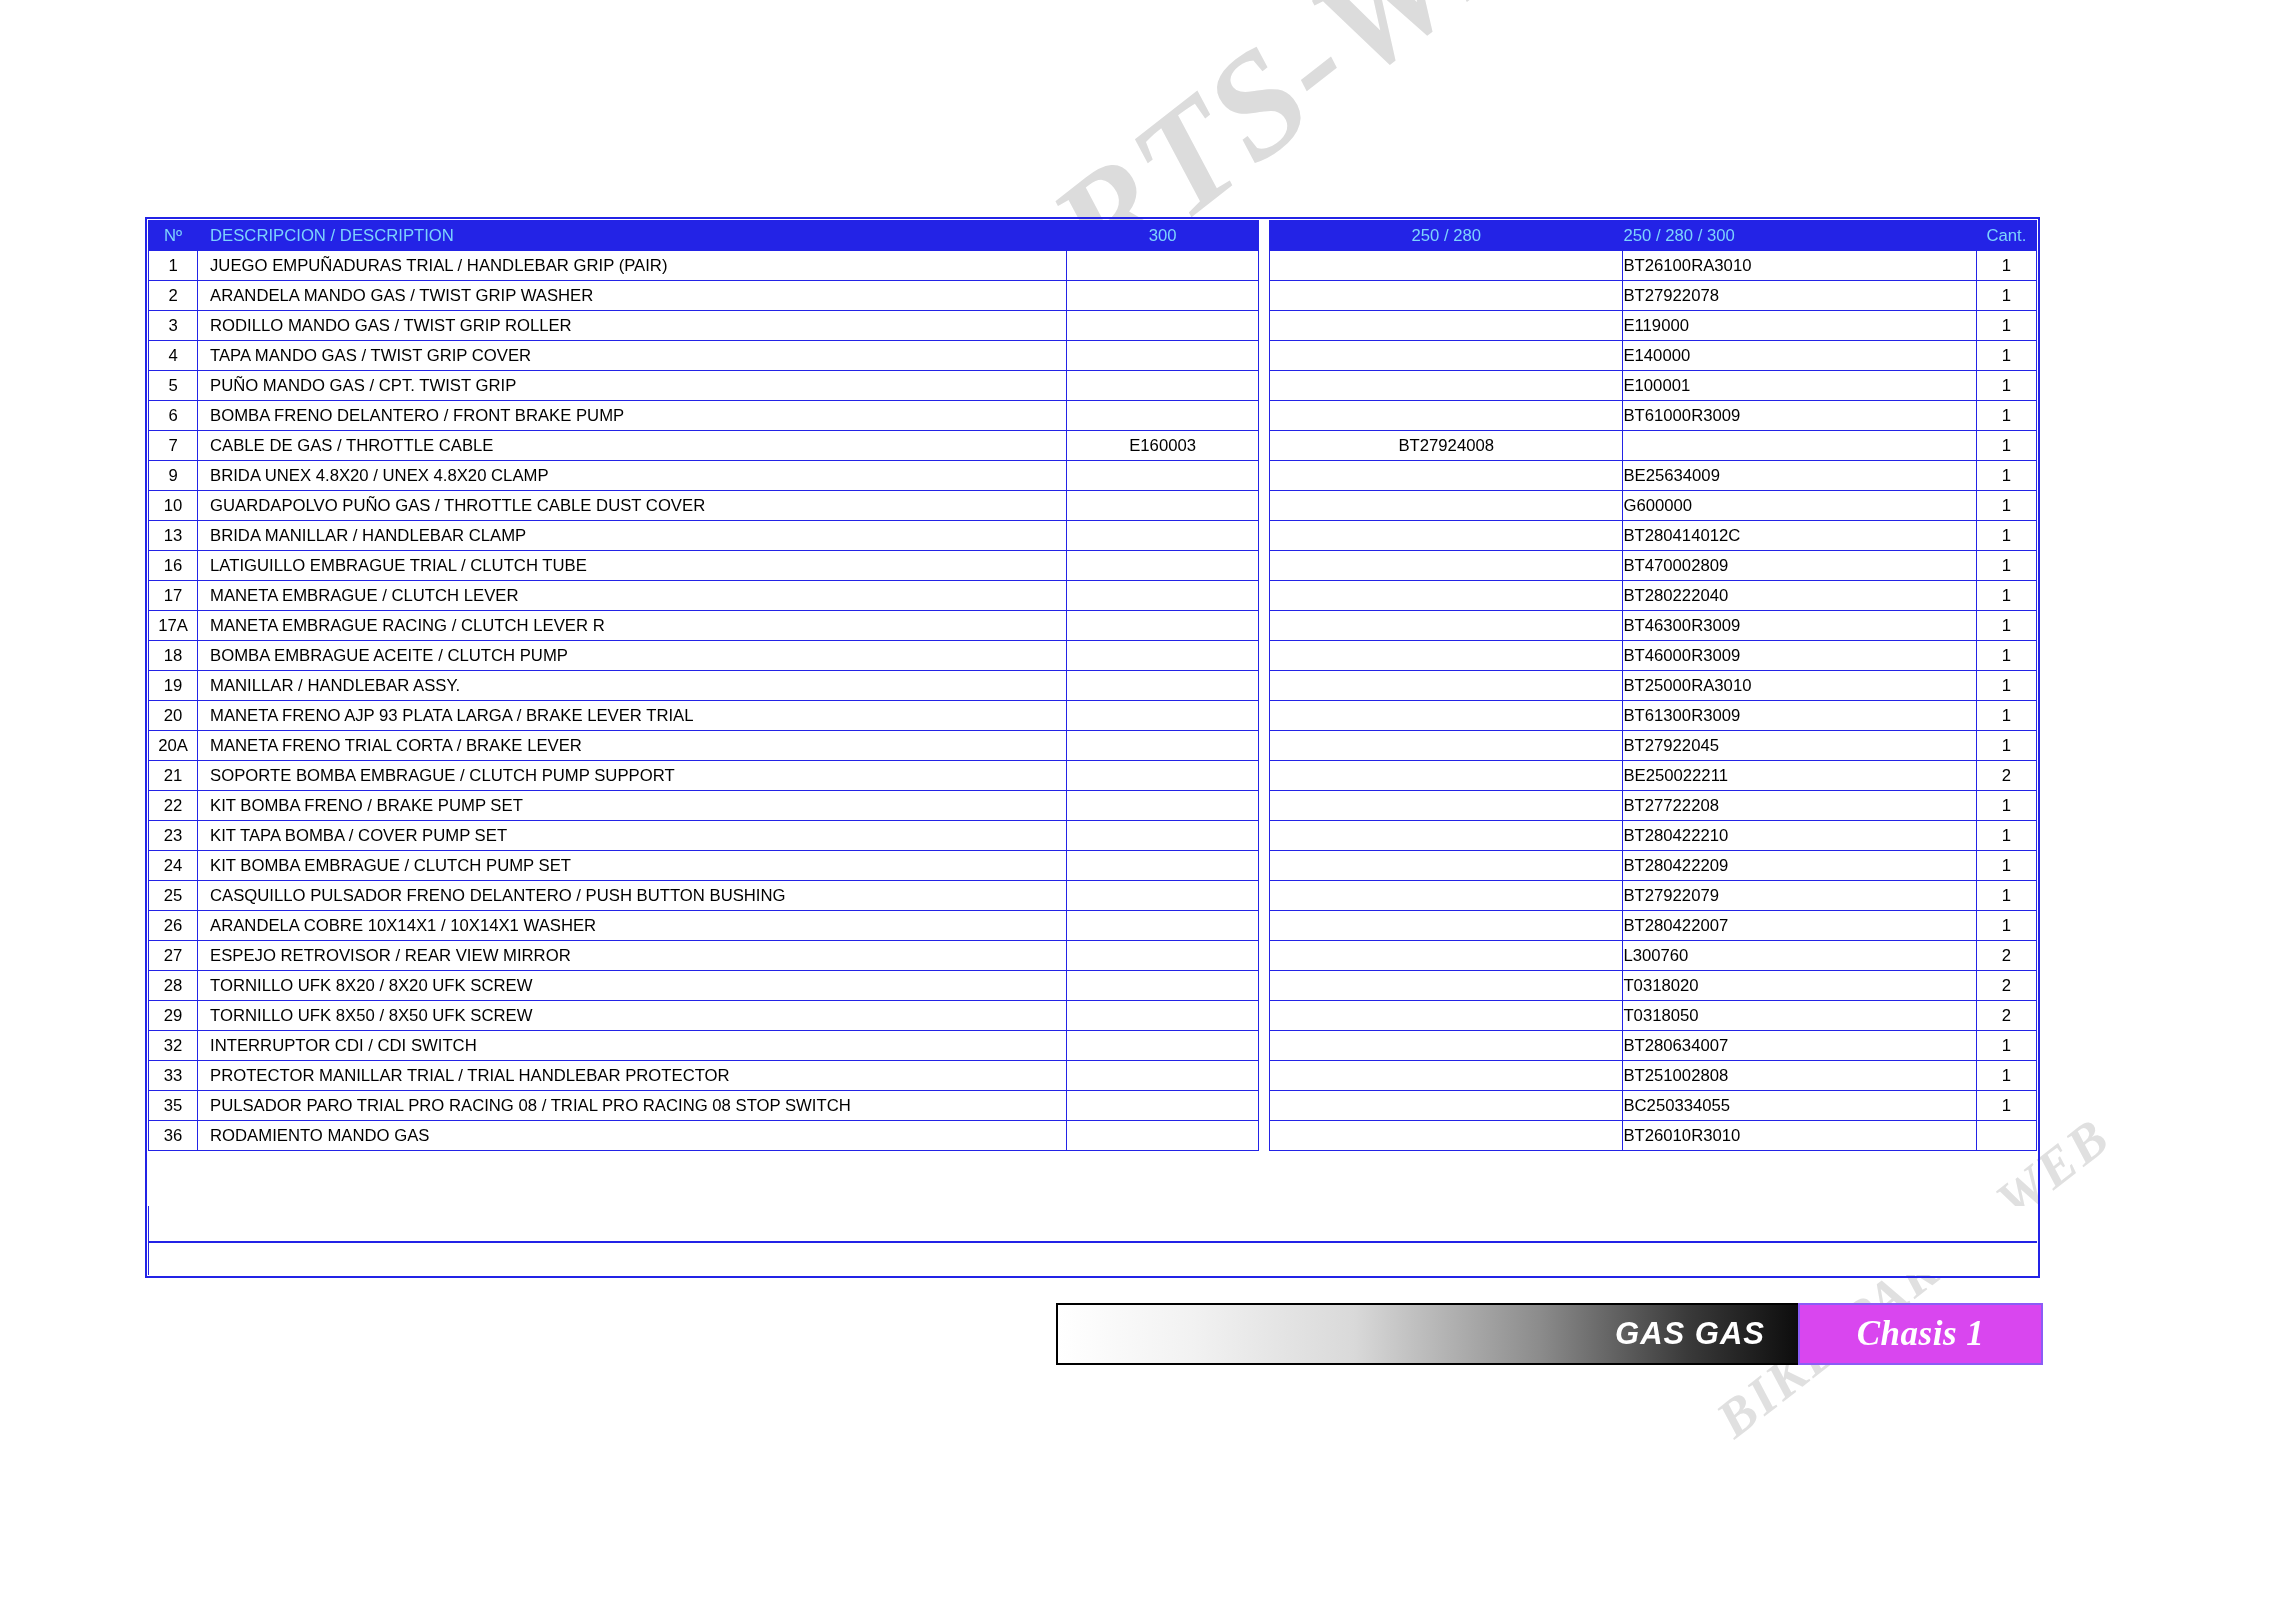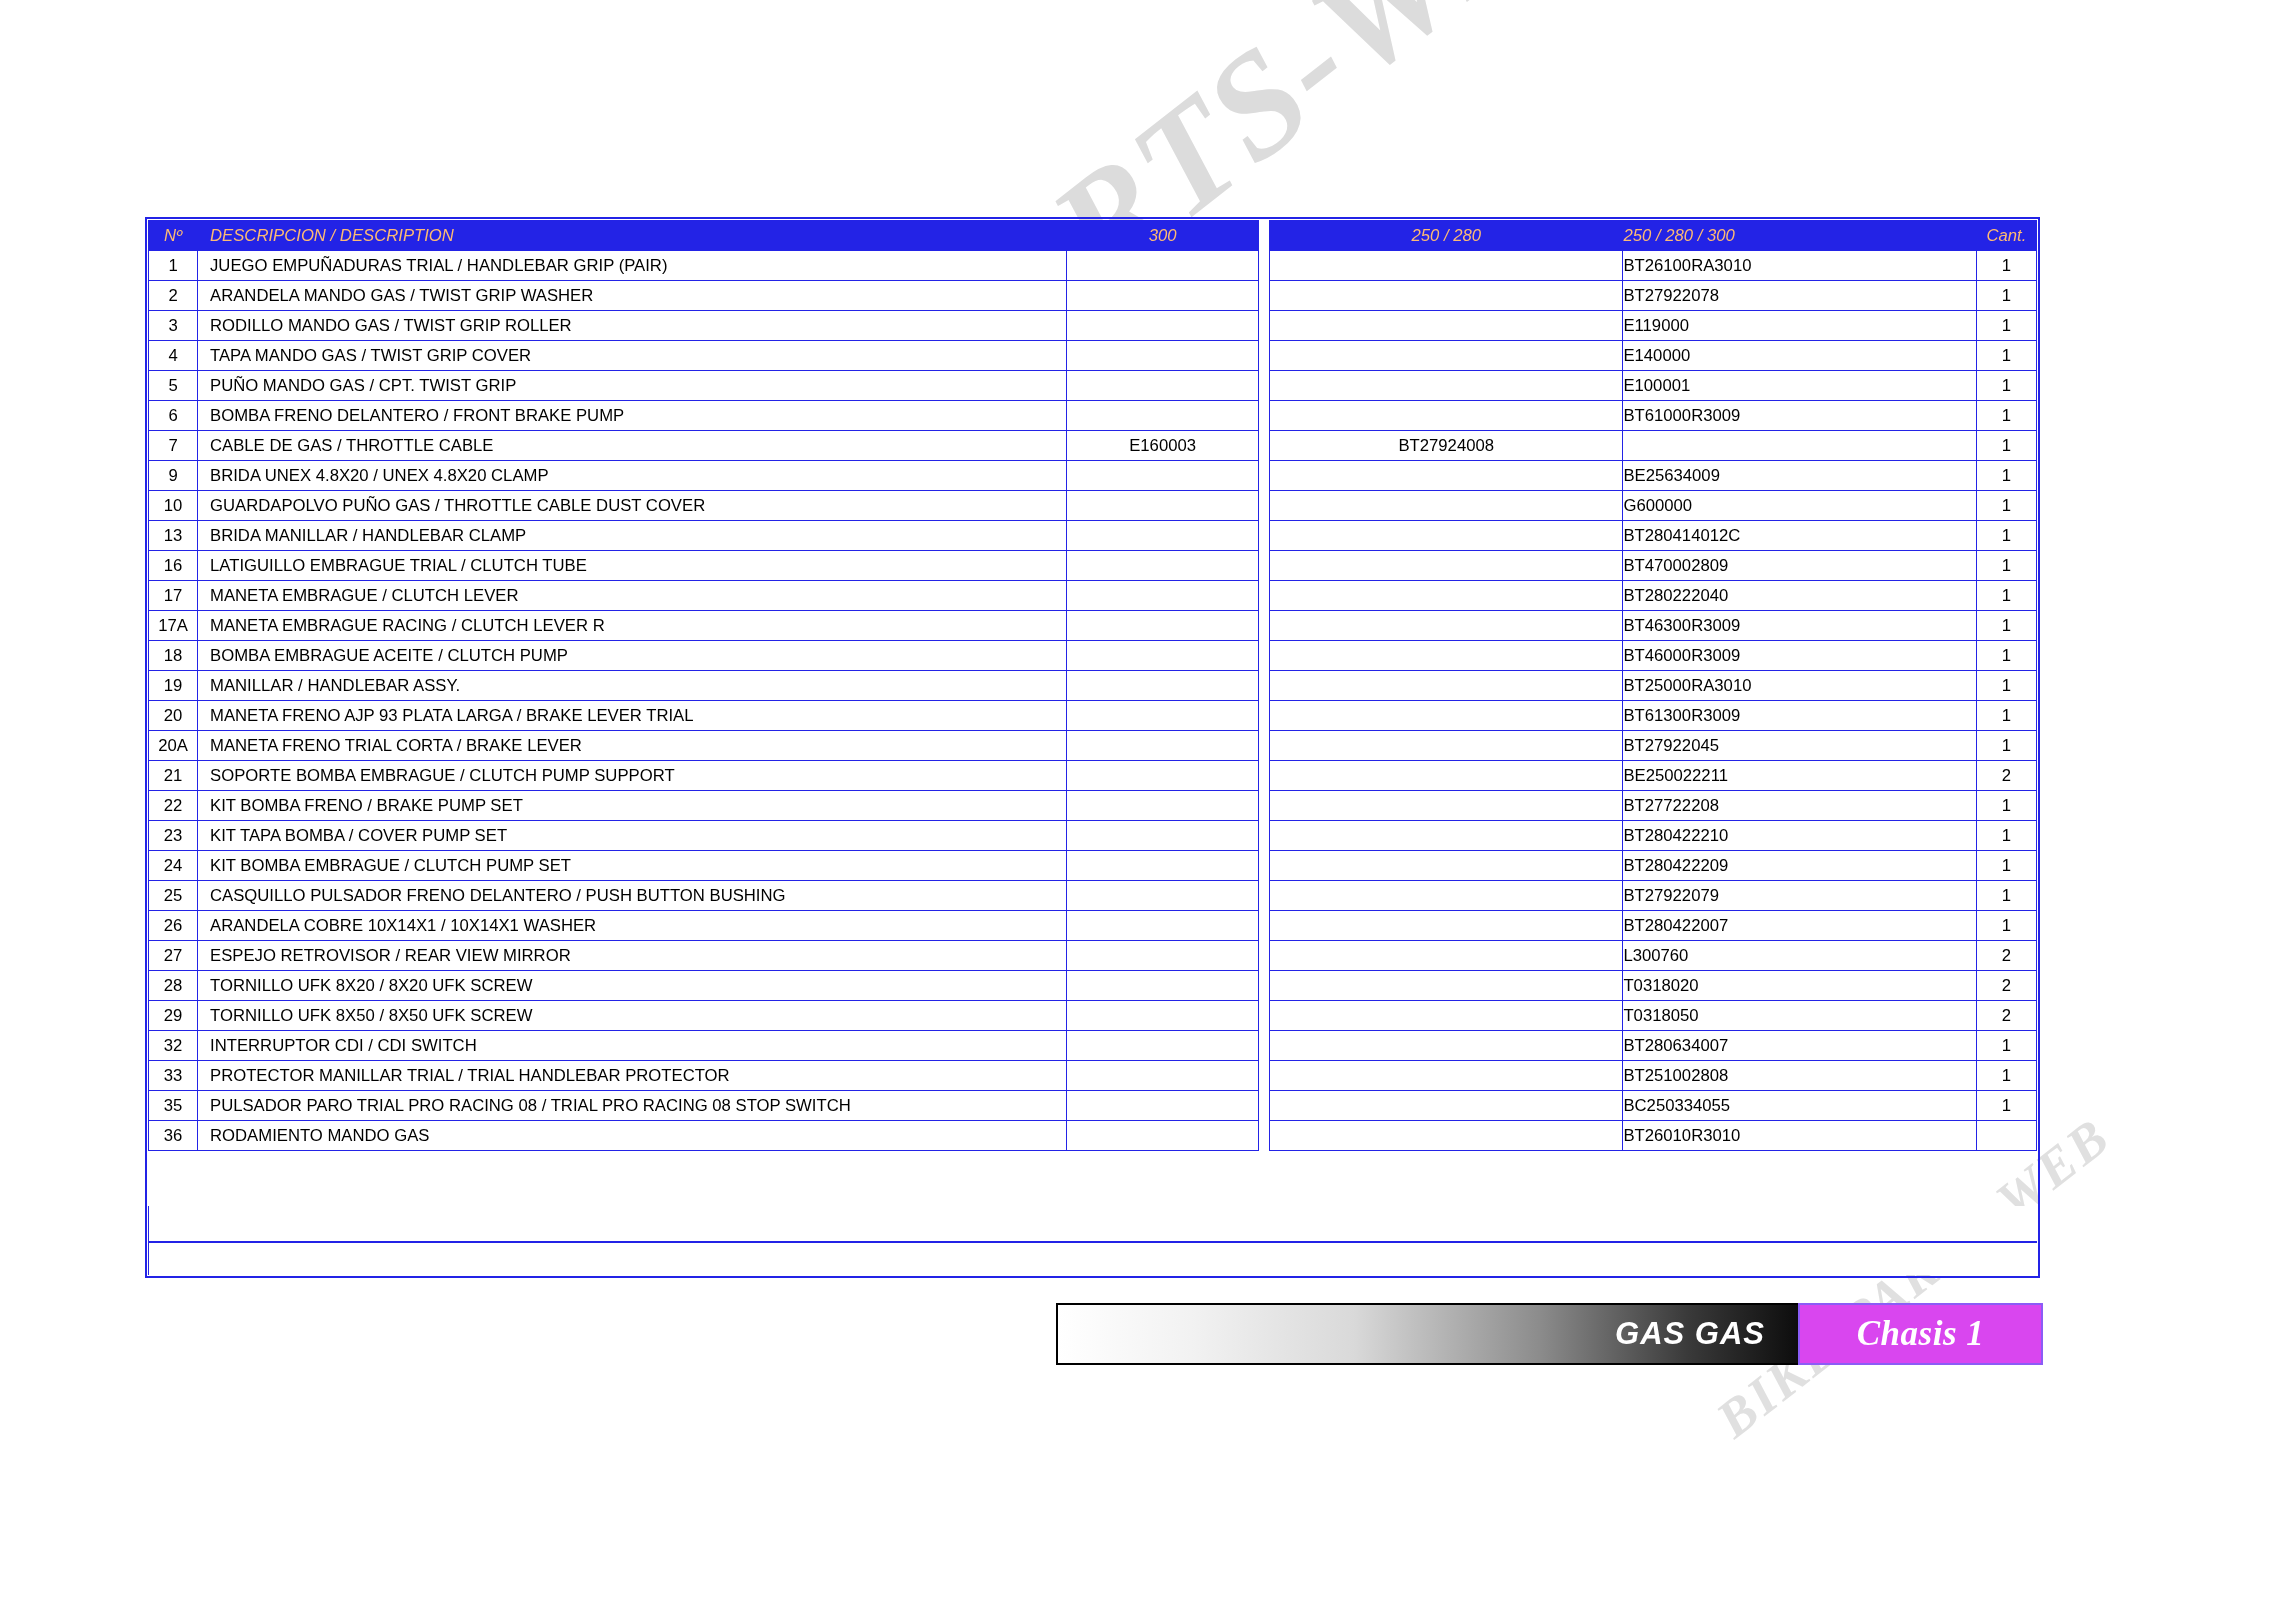--- a/index.html
+++ b/index.html
@@ -83,25 +83,24 @@
   table.parts td, table.parts th {
     border: 1px solid #2323e6;
     padding: 0;
     height: 30px;
     box-sizing: border-box;
     font-weight: normal;
     background: #ffffff;
   }
   thead th {
     background: #2323e6 !important;
-    color: #fdba74;
+    color: #7dd3fc;
     font-size: 16.7px;
     font-weight: bold;
     height: 29px;
-    font-style: italic;
   }
   thead th.h-sep {
     background: #ffffff !important;
     border-top: none;
     border-bottom: none;
   }
   .c-num       { width: 45px;  text-align: center; }
   .c-desc      { width: 794px; text-align: left; padding-left: 11.8px !important; margin-top: 36px; }
   .c-g1        { width: 176px; text-align: center; }
   .c-sep       { width: 9.8px; }

